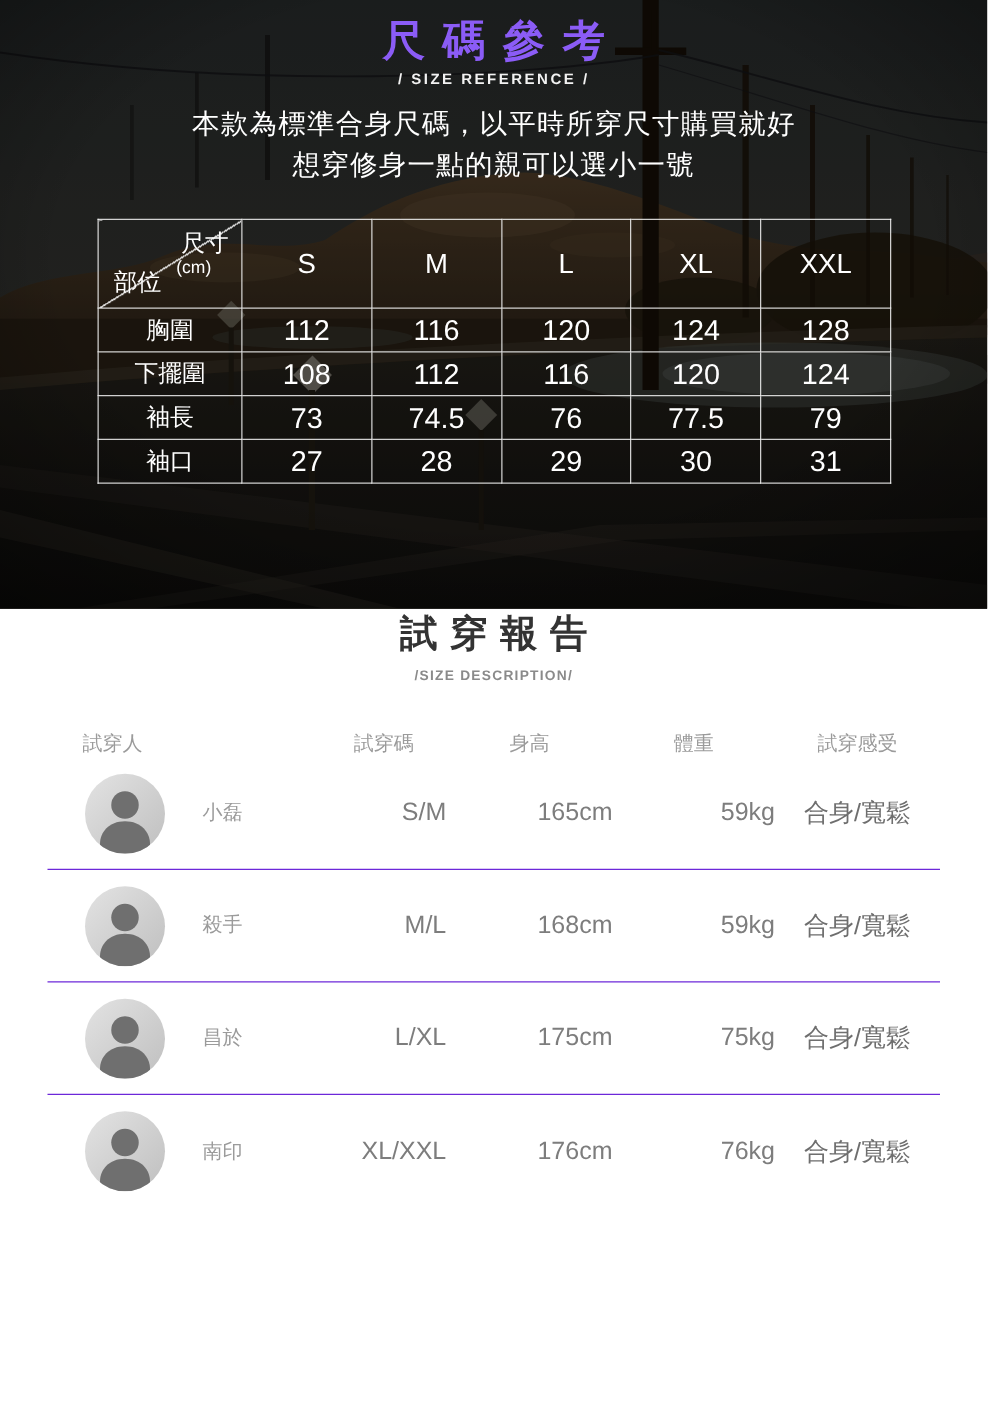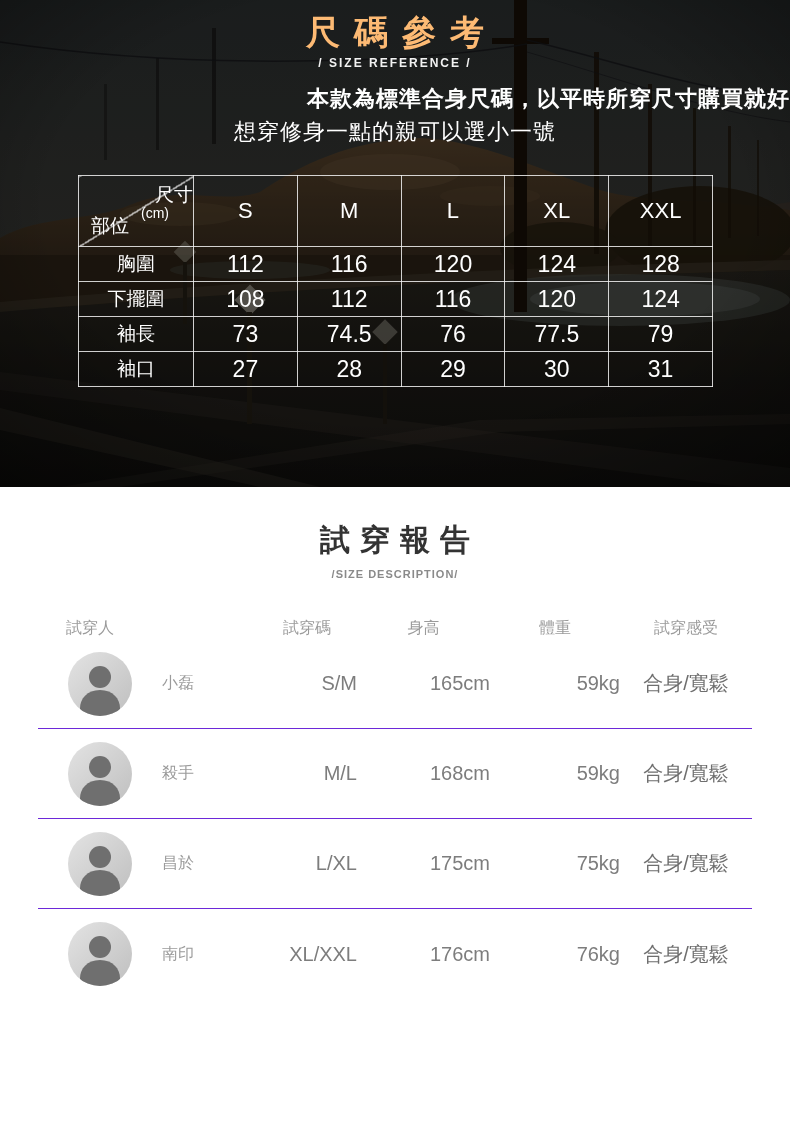--- a/index.html
+++ b/index.html
@@ -3,49 +3,49 @@
 <meta charset="utf-8">
 <style>
   * { margin:0; padding:0; box-sizing:border-box; }
   body { font-family:"Liberation Sans","DejaVu Sans",sans-serif; background:#fff; }
   .page { width:790px; height:1133px; margin:0 auto; overflow:hidden; background:#fff; }
 
   
   .hero { position:relative; width:790px; height:487px; background:#201e1a; overflow:hidden; }
   .hero-bg { position:absolute; left:0; top:0; width:790px; height:487px; display:block; }
   .hero-title { position:absolute; top:10px; left:0; width:100%; text-align:center;
-    color:#fdba74; font-size:34px; font-weight:bold; letter-spacing:14px; padding-left:14px; z-index:2; }
+    color:#8b5cf6; font-size:34px; font-weight:bold; letter-spacing:14px; padding-left:14px; z-index:2; }
   .hero-sub { position:absolute; top:56px; left:0; width:100%; text-align:center;
     color:#f2f2f2; font-size:12px; font-weight:bold; letter-spacing:2px; z-index:2; }
-  .hero-line1 { position:absolute; top:84px; left:0; width:100%; text-align:right;
-    color:#fff; font-size:22px; font-weight:bold; letter-spacing:1px; z-index:2; }
+  .hero-line1 { position:absolute; top:84px; left:0; width:100%; text-align:center;
+    color:#fff; font-size:22px; font-weight:normal; letter-spacing:1px; z-index:2; }
   .hero-line2 { position:absolute; top:117px; left:0; width:100%; text-align:center;
     color:#fff; font-size:22px; font-weight:normal; letter-spacing:1px; z-index:2; }
 
   table.size-table { position:absolute; left:78px; top:175px; width:635px; z-index:2;
     border-collapse:collapse; table-layout:fixed; color:#fff; }
   .size-table col.c0 { width:115px; }
   .size-table th, .size-table td { border:1px solid rgba(242,242,242,0.85); text-align:center;
     vertical-align:middle; font-weight:normal; }
   .size-table thead tr { height:71px; }
   .size-table tbody tr { height:35px; }
   .size-table thead th.size-col { font-size:22px; }
   .size-table tbody td.val { font-size:23px; }
   .size-table tbody td.lbl { font-size:19px; }
   td.corner { position:relative; padding:0;
     background-image:linear-gradient(to bottom right,
       transparent 49.5%, rgba(242,242,242,0.9) 49.5%, rgba(242,242,242,0.9) 50.6%, transparent 50.6%); }
-  .corner-top  { position:absolute; top:6px;  right:0; font-size:19px; }
+  .corner-top  { position:absolute; top:6px;  right:10px; font-size:19px; }
   .corner-unit { position:absolute; top:29px; right:24px; font-size:14px; }
   .corner-bot  { position:absolute; bottom:7px; left:12px; font-size:19px; }
   td.lbl.glow { font-weight:bold;
     text-shadow:0 0 5px rgba(235,255,242,0.95), 0 0 12px rgba(215,245,228,0.8); }
 
   
-  .report { width:790px; height:646px; background:#fff; padding-top:33px; }
+  .report { width:790px; height:646px; background:#fff; }
   .report-title { text-align:center; color:#333; font-size:30px; font-weight:bold;
     letter-spacing:10px; padding-left:10px; }
   .report-sub { text-align:center; color:#8a8a8a; font-size:11px; font-weight:bold;
     letter-spacing:1px; margin-top:7px; }
   .report-table { margin:37px 38px 0 38px; width:714px; }
   .rgrid { display:grid; grid-template-columns:124px 95px 100px 133px 130px 132px; align-items:center; }
   .report-header { color:#9b9b9b; font-size:16px; height:22px; }
   .report-header .h-person { grid-column:1 / 3; padding-left:28px; text-align:left; }
   .report-header .h { text-align:center; }
   .report-row { height:90px; border-bottom:1px solid #6d28d9; }

